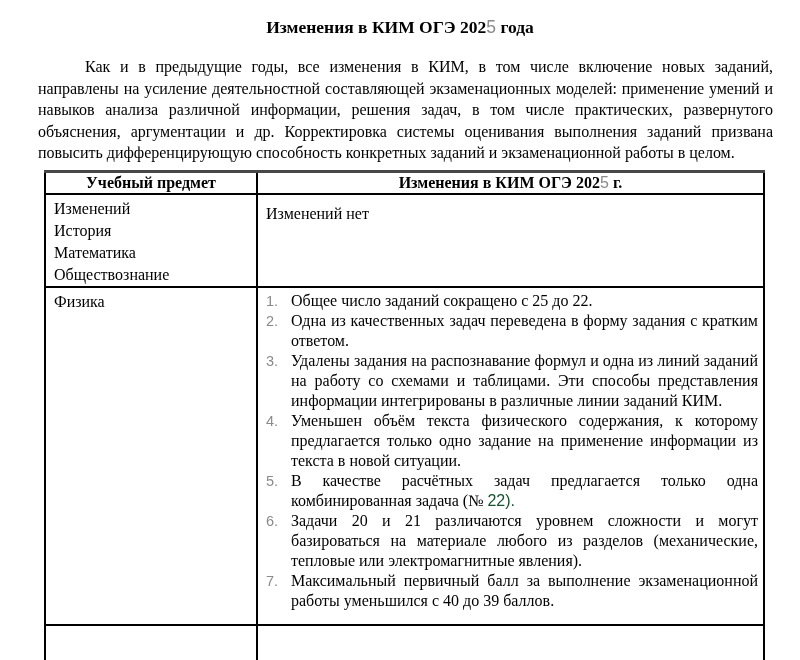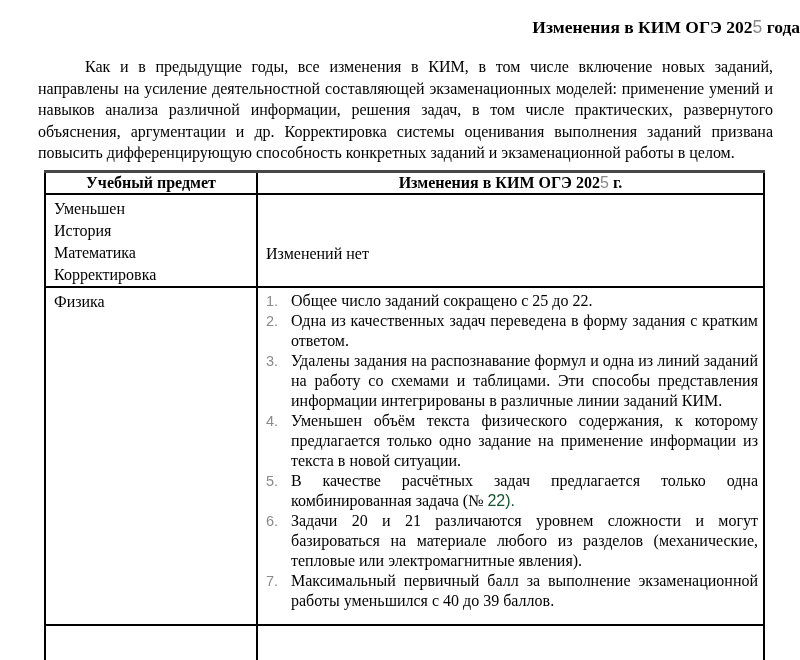--- a/index.html
+++ b/index.html
@@ -9,21 +9,21 @@
   }
   body {
     width: 800px;
     height: 660px;
     overflow: hidden;
     font-family: "Liberation Serif", "DejaVu Serif", serif;
     color: #000000;
   }
   .title {
     margin: 15px 0 0 0;
-    text-align: right;
+    text-align: center;
     font-size: 17.5px;
     font-weight: 700;
     line-height: 24px;
   }
   .muted-digit {
     color: #8a8a8a;
     font-family: "Liberation Sans", "DejaVu Sans", sans-serif;
     font-weight: 400;
   }
   .intro {
@@ -67,21 +67,20 @@
   }
   .subject-line {
     font-size: 16px;
     line-height: 22px;
     white-space: nowrap;
   }
   .no-changes {
     font-size: 16px;
     line-height: 21px;
     padding: 8px 6px 0 8px;
-    margin-top: 40px;
   }
   ol.changes-list {
     list-style: none;
     margin: 0;
     padding: 3px 5px 0 8px;
   }
   ol.changes-list li {
     display: flex;
     align-items: flex-start;
   }
@@ -116,24 +115,24 @@
     <thead>
       <tr class="row-head">
         <th class="w1 head-cell">Учебный предмет</th>
         <th class="w2 head-cell"><span>Изменения в КИМ ОГЭ 202</span><span class="muted-digit">5</span><span> г.</span></th>
       </tr>
     </thead>
     <tbody>
       <tr class="row-1">
         <td class="w1">
           <div class="subjects">
-            <div class="subject-line">Уменьшен</div>
+            <div class="subject-line">Изменений</div>
             <div class="subject-line">История</div>
             <div class="subject-line">Математика</div>
-            <div class="subject-line">Корректировка</div>
+            <div class="subject-line">Обществознание</div>
           </div>
         </td>
         <td class="w2">
           <div class="no-changes">Изменений нет</div>
         </td>
       </tr>
       <tr class="row-2">
         <td class="w1">
           <div class="subjects">
             <div class="subject-line">Физика</div>

